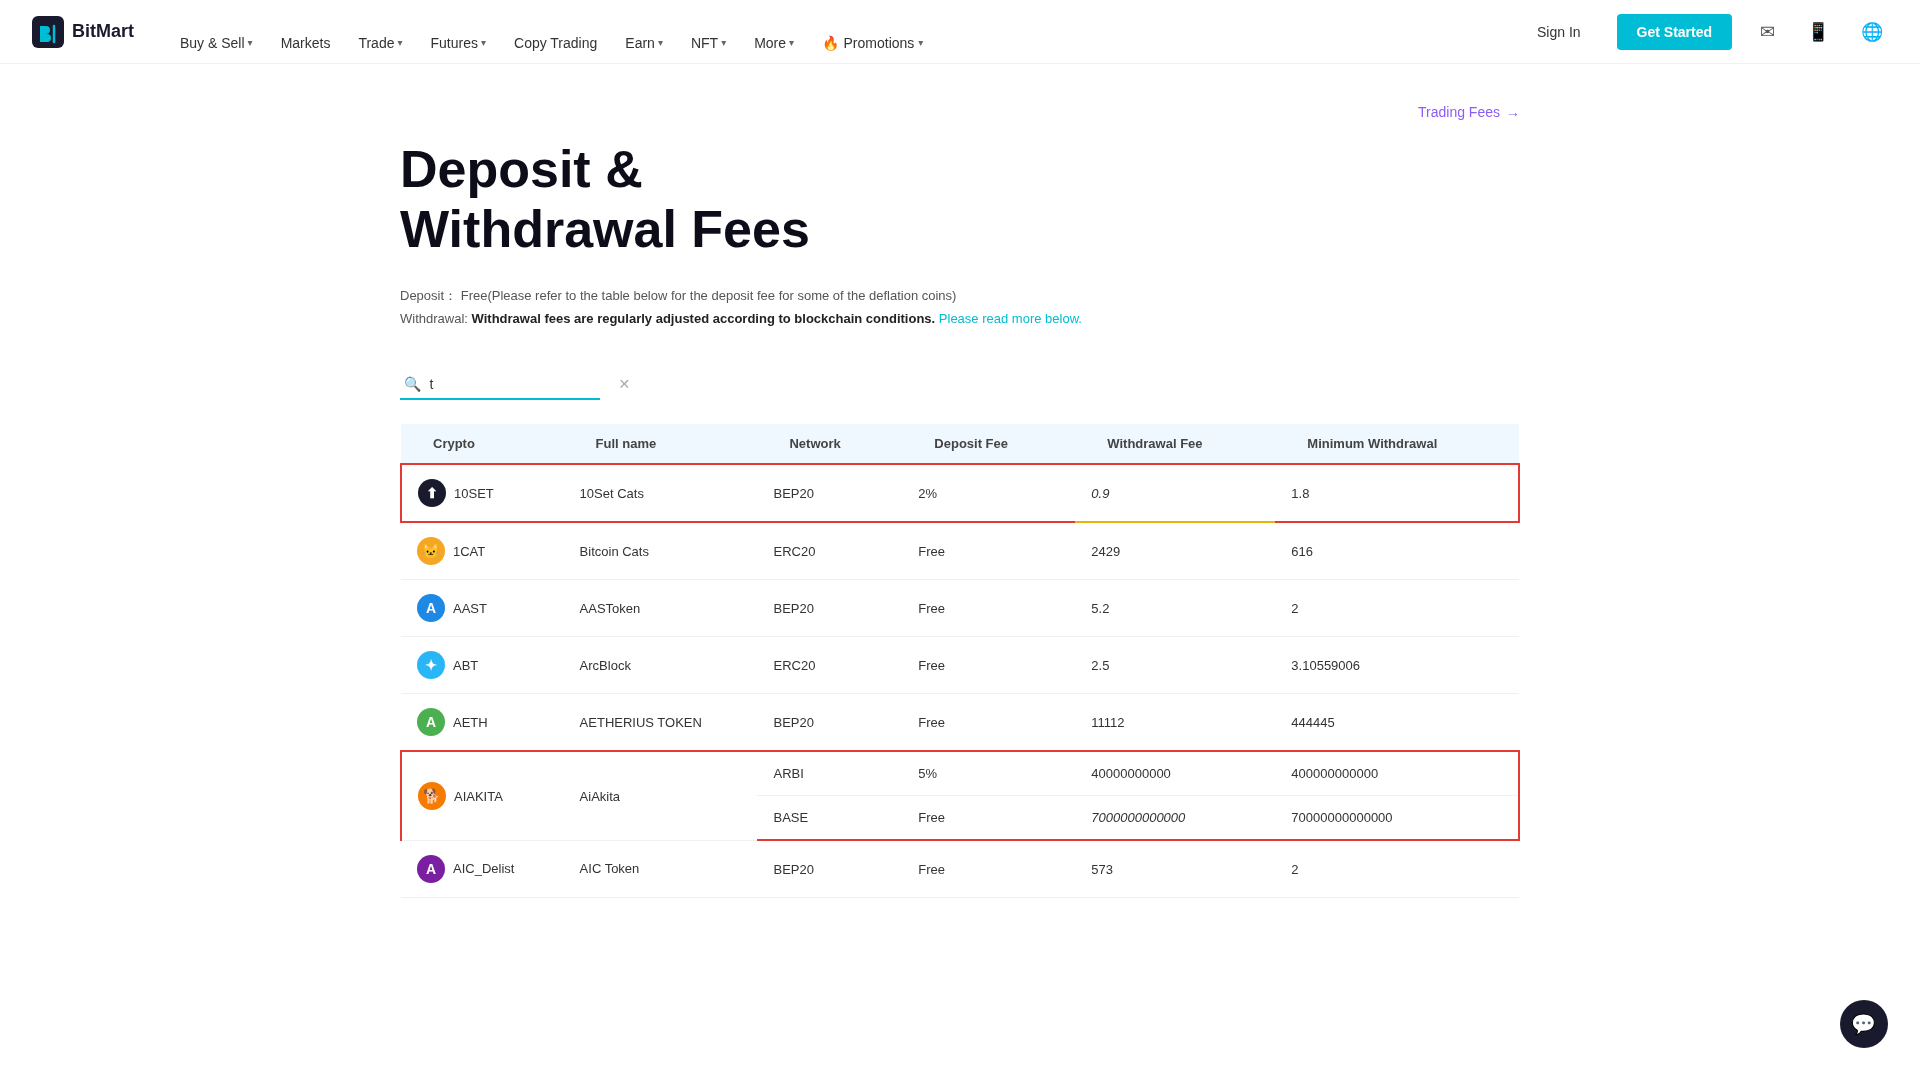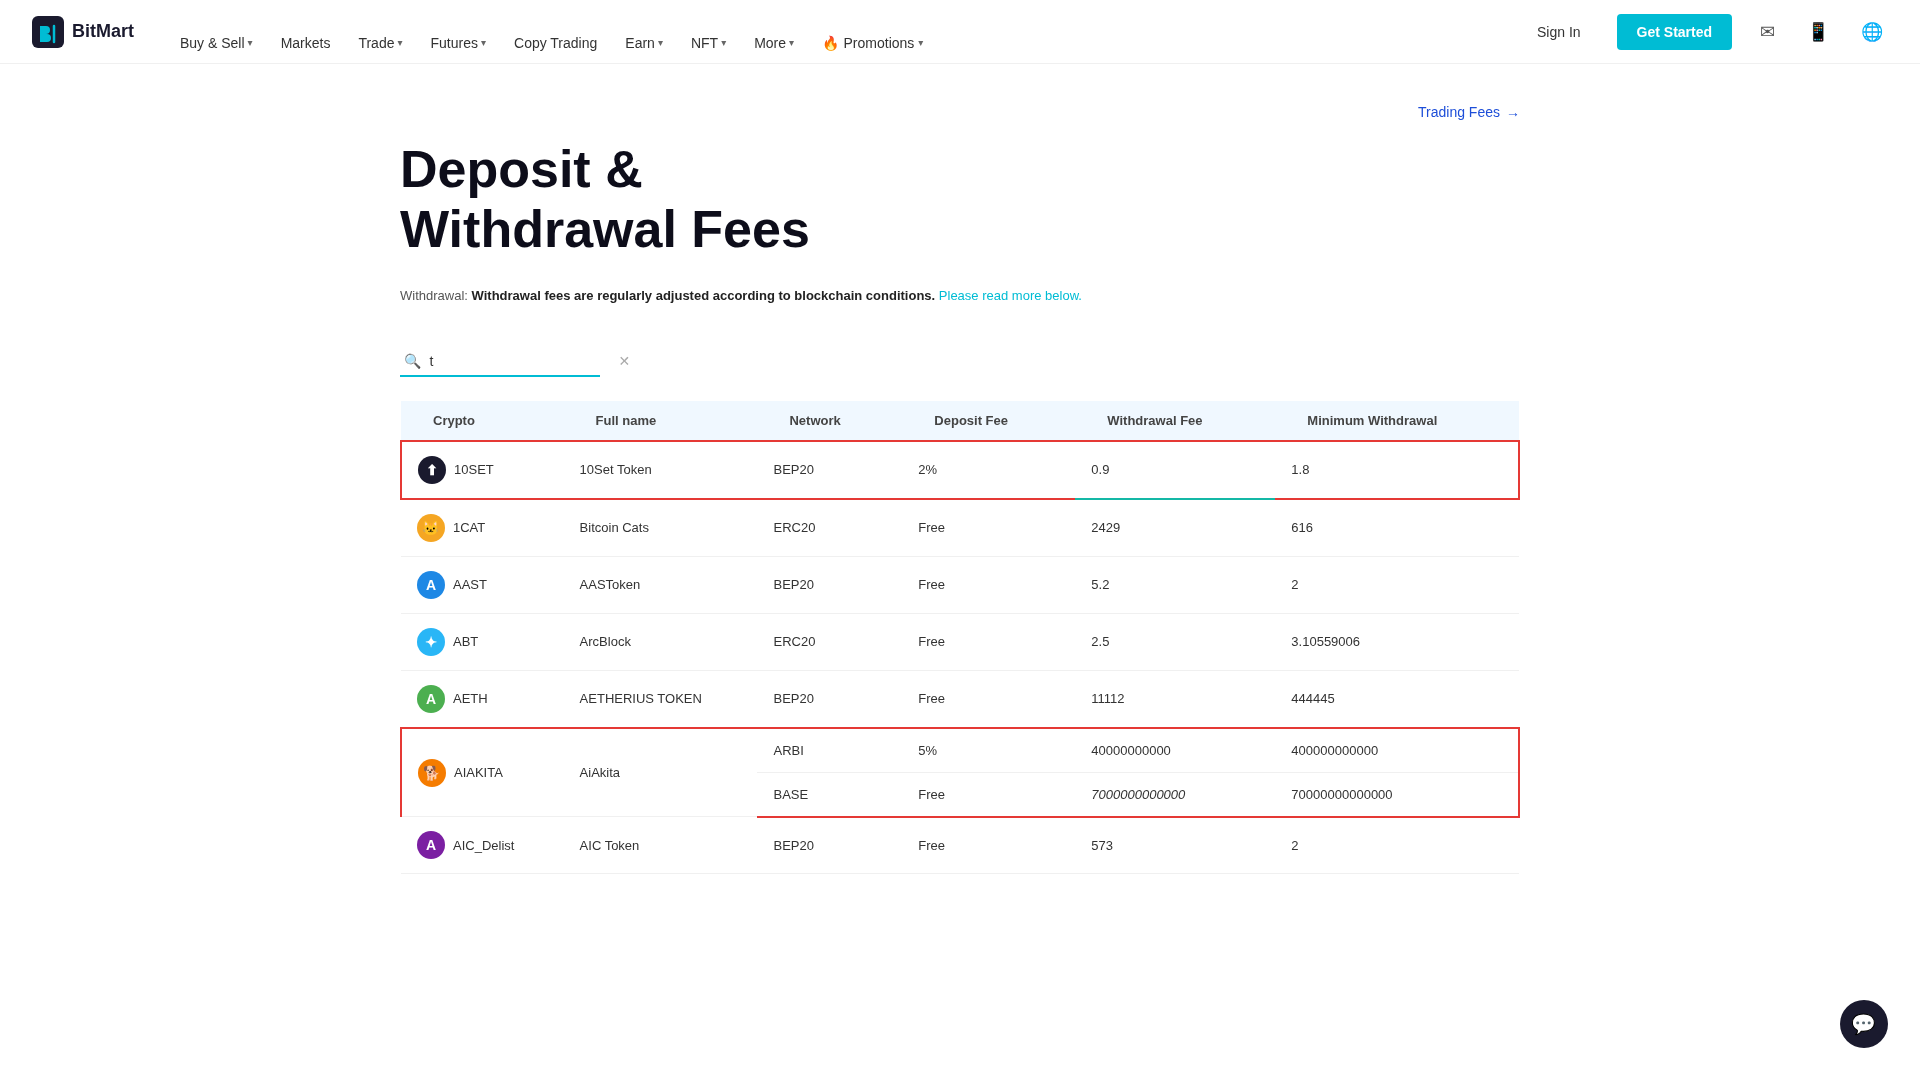--- a/index.html
+++ b/index.html
@@ -31,21 +31,21 @@
       background: #00bcd4; color: #fff; border: none; border-radius: 4px;
       padding: 10px 20px; font-size: 14px; font-weight: 600; cursor: pointer;
     }
     .icon-btn { background: none; border: none; cursor: pointer; color: #555; font-size: 18px; padding: 4px; }
 
     
     .main-content { max-width: 1200px; margin: 0 auto; padding: 40px 40px; }
 
     .trading-fees-link {
       display: flex; justify-content: flex-end; margin-bottom: 20px;
-      color: #1d4ed8; font-size: 14px; cursor: pointer; align-items: center; gap: 6px;
+      color: #8b5cf6; font-size: 14px; cursor: pointer; align-items: center; gap: 6px;
     }
 
     .page-title { font-size: 52px; font-weight: 800; line-height: 1.15; color: #0d0d1a; margin-bottom: 24px; }
 
     .description { font-size: 13px; color: #555; line-height: 1.8; margin-bottom: 40px; }
     .description strong { font-weight: 700; color: #222; }
     .description .read-more { color: #00bcd4; }
 
     
     .search-container {
@@ -151,20 +151,24 @@
     <span>Trading Fees</span>
     <span>→</span>
   </div>
 
   <h1 class="page-title">
     <span>Deposit &amp;</span><br>
     <span>Withdrawal Fees</span>
   </h1>
 
   <div class="description">
+    <div>
+      <span>Deposit：</span>
+      <span>Free(Please refer to the table below for the deposit fee for some of the deflation coins)</span>
+    </div>
     <div>
       <span>Withdrawal:</span>
       <strong>Withdrawal fees are regularly adjusted according to blockchain conditions.</strong>
       <span class="read-more"> Please read more below.</span>
     </div>
   </div>
 
   <div class="search-container">
     <span class="search-icon">🔍</span>
     <input class="search-input" type="text" value="t" style="">
@@ -183,24 +187,24 @@
       </tr>
     </thead>
     <tbody id="table-body">
     <tr>
       <td style="border-top:2px solid #e53935; border-bottom:2px solid #e53935; border-left:2px solid #e53935;">
         <div class="crypto-cell">
           <div class="coin-icon" style="background:#1a1a2e;">⬆</div>
           <span>10SET</span>
         </div>
       </td>
-      <td style="border-top:2px solid #e53935; border-bottom:2px solid #e53935;">10Set Token</td>
+      <td style="border-top:2px solid #e53935; border-bottom:2px solid #e53935;">10Set Cats</td>
       <td style="border-top:2px solid #e53935; border-bottom:2px solid #e53935;">BEP20</td>
       <td style="border-top:2px solid #e53935; border-bottom:2px solid #e53935;">2%</td>
-      <td style="border-top:2px solid #e53935; border-bottom:2px solid #14b8a6;">0.9</td>
+      <td style="border-top:2px solid #e53935; border-bottom:2px solid #eab308;font-style:italic;">0.9</td>
       <td style="border-top:2px solid #e53935; border-bottom:2px solid #e53935; border-right:2px solid #e53935;">1.8</td>
     </tr>
         <tr>
       <td style="">
         <div class="crypto-cell">
           <div class="coin-icon" style="background:#f5a623;">🐱</div>
           <span>1CAT</span>
         </div>
       </td>
       <td style="">Bitcoin Cats</td>

